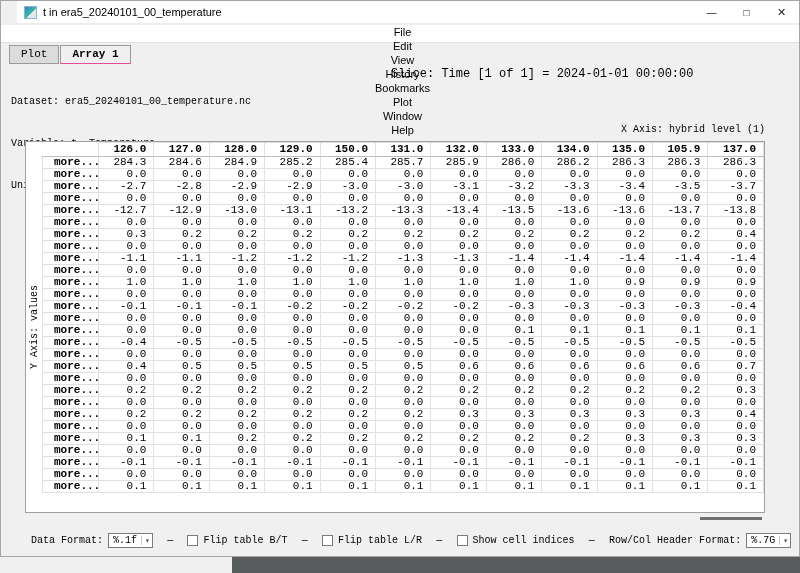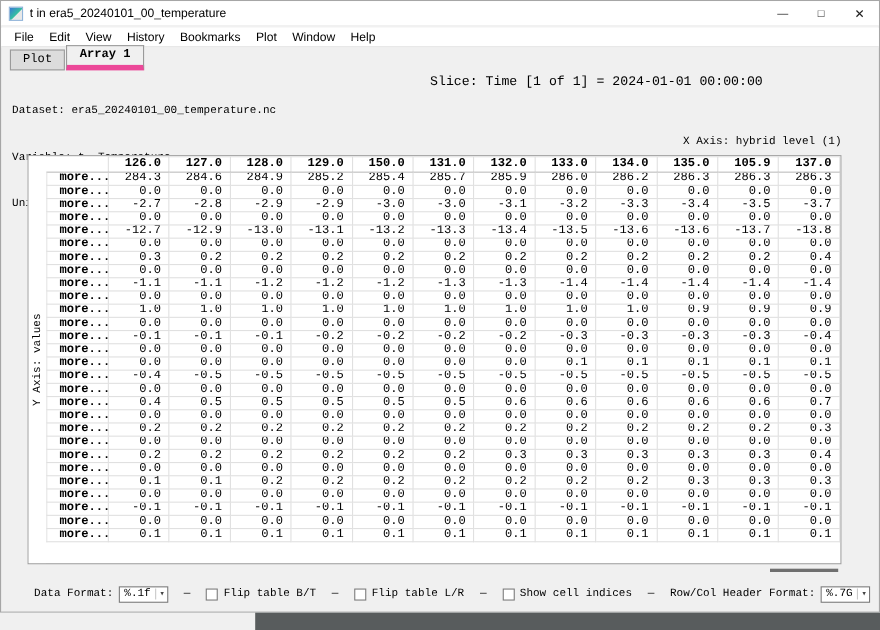--- a/index.html
+++ b/index.html
@@ -6,43 +6,43 @@
   html,body { width:800px; height:573px; overflow:hidden; background:#8a8d8e; }
   body { position:relative; font-family:"Liberation Sans", sans-serif; color:#000; }
 
   .window { position:absolute; top:0; left:0; width:800px; height:557px;
             background:#f0f0f0; border:1px solid #a6a6a6; }
 
   .desktop-strip { position:absolute; bottom:0; left:0; width:800px; height:16px; background:#f0f0f0; }
   .desktop-dark  { position:absolute; bottom:0; left:232px; width:568px; height:16px; background:#585c5d; }
 
   
-  .titlebar { position:absolute; top:0; left:0; right:0; height:23px; background:#ffffff;
+  .titlebar { position:absolute; top:0; left:16px; right:0; height:23px; background:#ffffff;
               display:flex; align-items:center; border-bottom:1px solid #ececec; }
   .app-icon { width:13px; height:13px; margin:0 6px 0 7px;
               background:linear-gradient(135deg,#3a7bd5 0%, #35c0a0 55%, #e8e8e8 56%);
               border:1px solid #8fb3d9; }
   .title-text { font-size:11px; flex:1; white-space:nowrap; overflow:hidden; }
   .win-controls { display:flex; height:100%; }
   .win-btn { width:35px; height:100%; display:flex; align-items:center; justify-content:center;
              font-size:10px; color:#222; }
   .win-btn.close { font-size:11px; }
 
   
   .menubar { position:absolute; top:24px; left:0; right:0; height:18px; background:#ffffff;
              display:flex; align-items:center; padding-left:5px; font-size:11px;
-             border-bottom:1px solid #e3e3e3; }
+             border-bottom:1px solid #e3e3e3;flex-direction:column; }
   .menu-item { padding:1px 7px; white-space:nowrap; }
 
   
   .tabbar { position:absolute; top:44px; left:8px; height:19px; display:flex; align-items:flex-end;
             font-family:"Liberation Mono", monospace; font-size:11px; }
   .tab { padding:2px 11px 3px 11px; border:1px solid #9a9a9a; margin-right:1px;
          background:#dcdcdc; border-bottom:1px solid #9a9a9a; white-space:nowrap; }
-  .tab.active { background:#f0f0f0; border-bottom:5px solid #ec4899; font-weight:bold; }
+  .tab.active { background:#f0f0f0; border-bottom:1px solid #ec4899; font-weight:bold; }
 
   
   .info { position:absolute; top:66px; left:10px; font-family:"Liberation Mono", monospace;
           font-size:10px; line-height:14px; white-space:pre; }
   .slice { position:absolute; top:66px; left:390px; font-family:"Liberation Mono", monospace;
            font-size:12px; white-space:pre; }
 
   .x-axis-label { position:absolute; top:123px; left:24px; width:740px; text-align:right;
                   font-family:"Liberation Mono", monospace; font-size:10px; }
 

